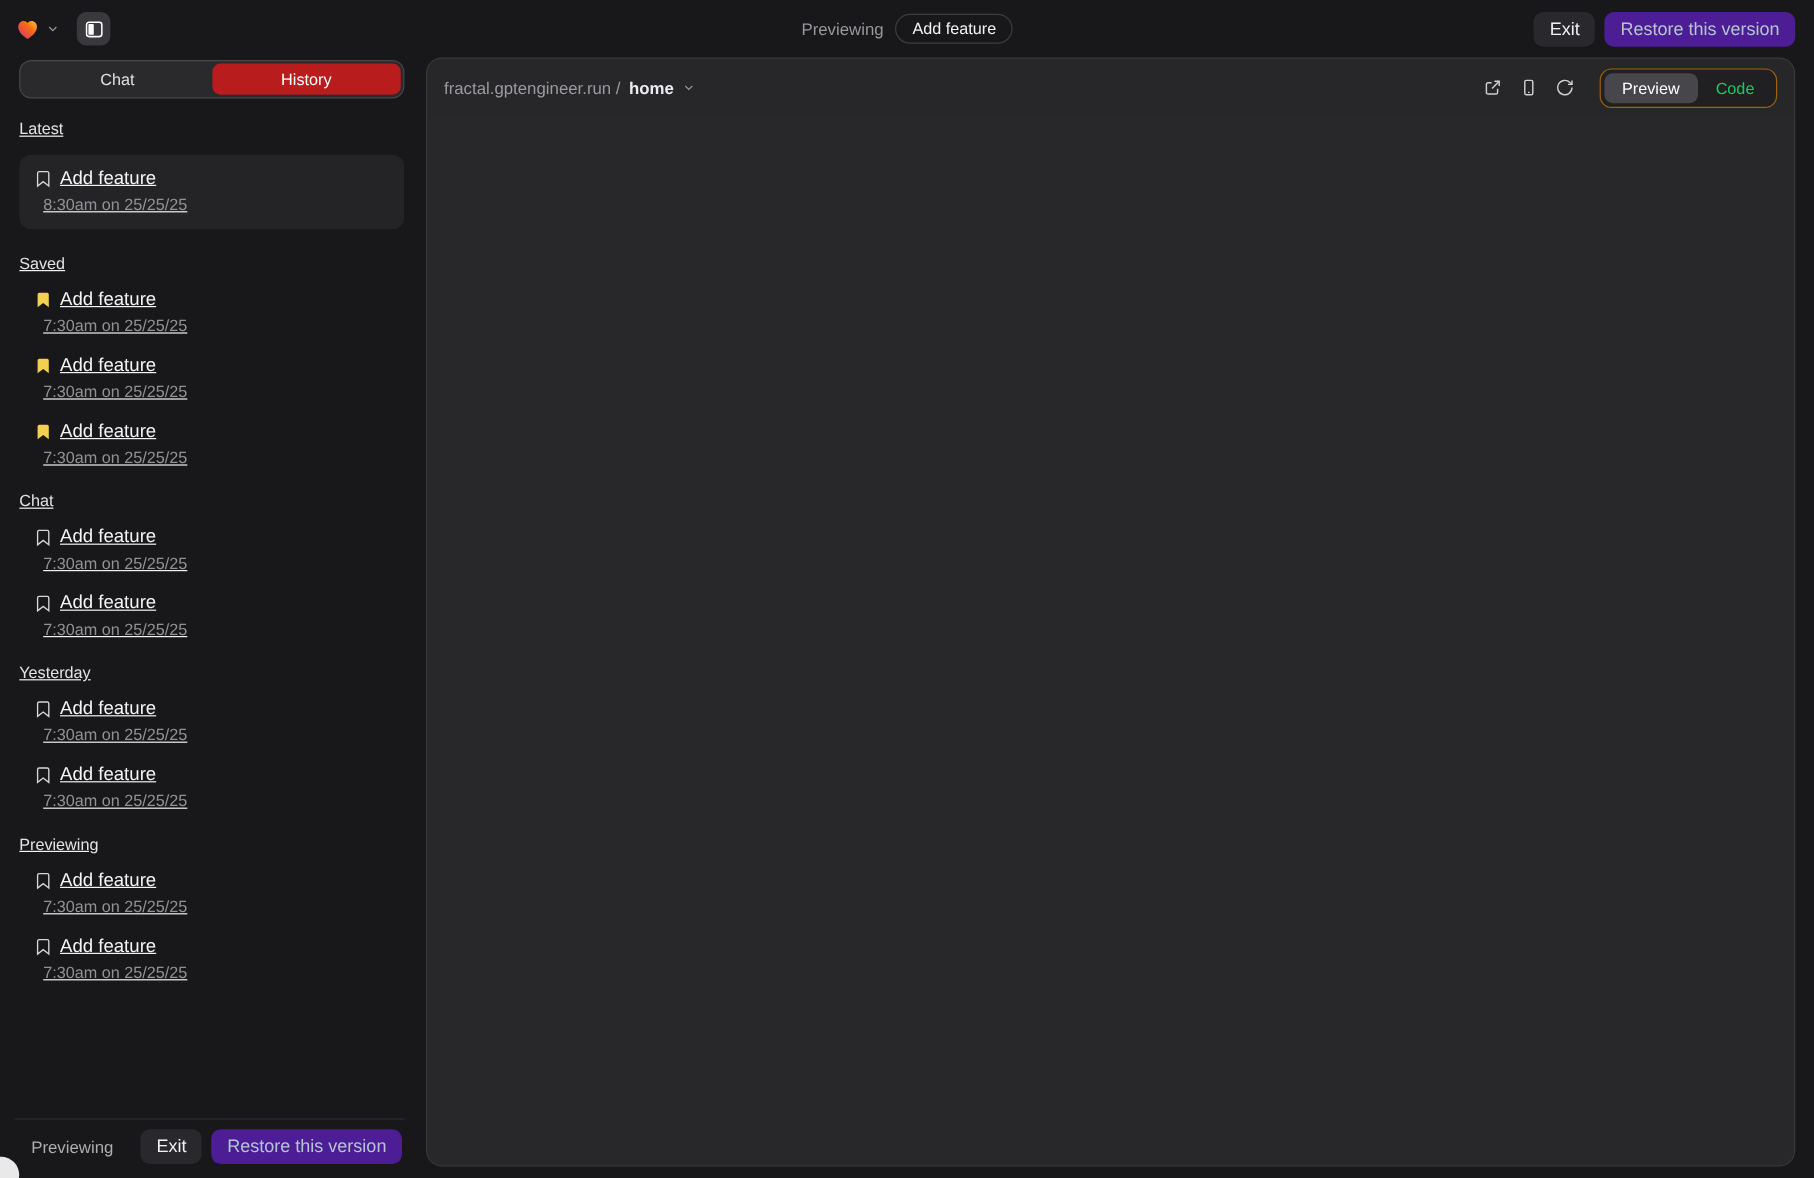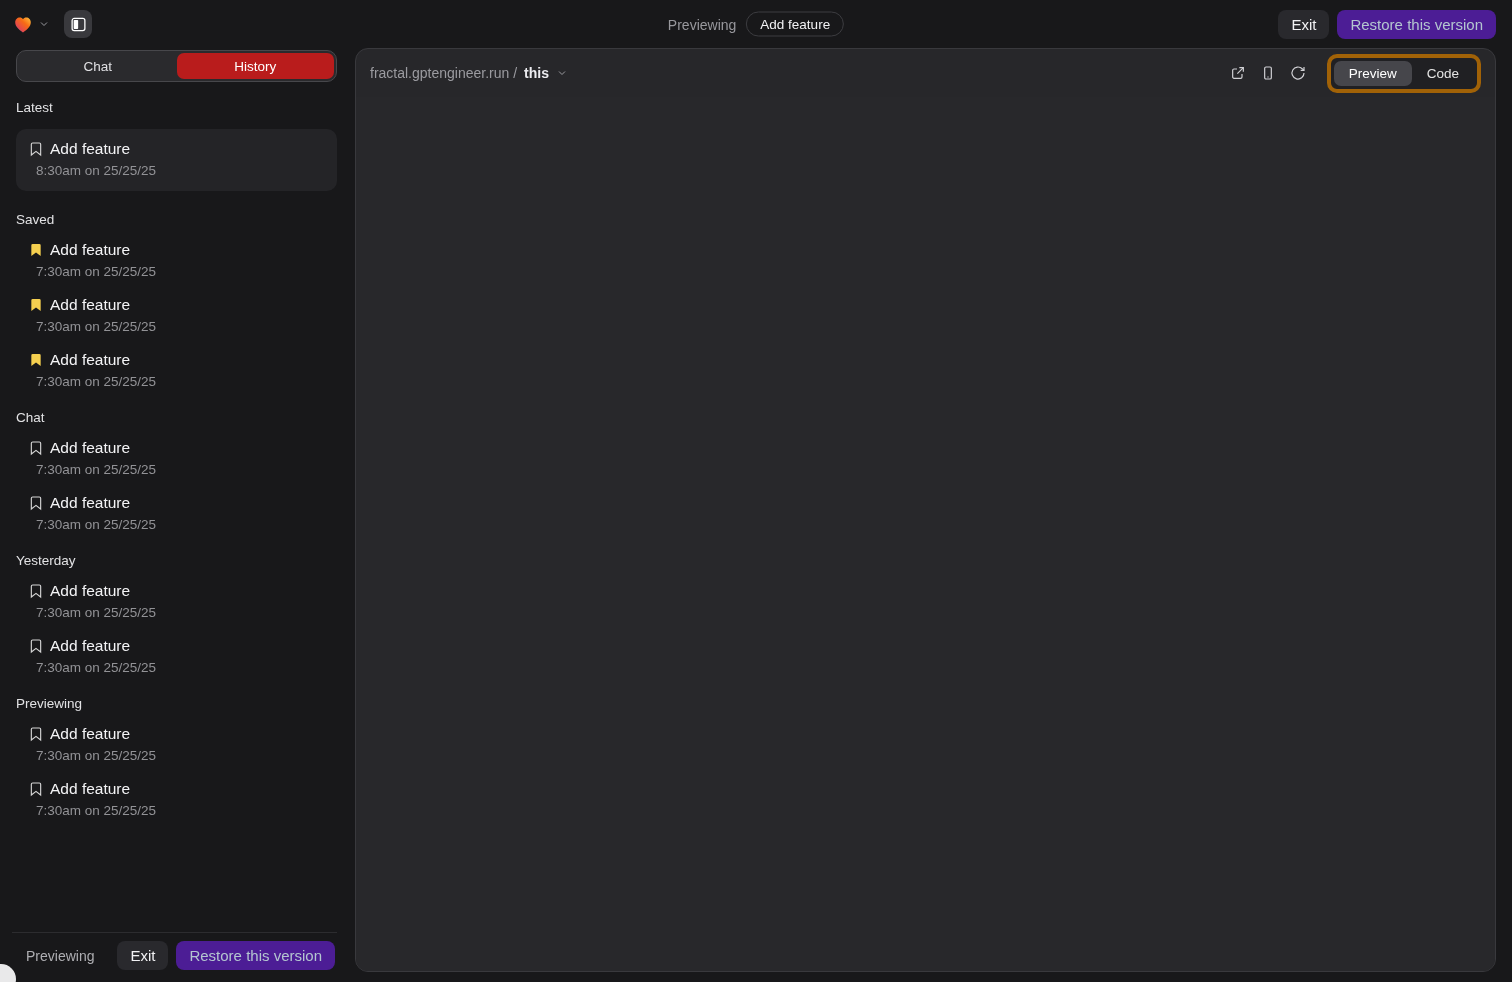--- a/index.html
+++ b/index.html
@@ -45,21 +45,21 @@
     display:flex; height:32px; background:#2a2a2d; border:1px solid #47474b;
     border-radius:10px; padding:2px; margin-bottom:18px;
   }
   .tabset .tab {
     flex:1; border:none; background:transparent; color:#e0e0e3; font-family:inherit;
     font-size:13.5px; border-radius:7px; cursor:pointer;
   }
   .tabset .tab.active { background:#b91c1c; color:#ffffff; }
 
   
-  .history-list { height:832px; overflow:hidden; }
+  .history-list { height:832px; overflow:hidden;text-decoration:underline; }
   .section { margin-top:21px; }
   .section:first-child { margin-top:0; }
   .section-title { font-size:13.5px; color:#e2e2e4; margin-bottom:14px; }
   .item { padding-left:12px; margin-bottom:17px; cursor:pointer; border-radius:10px; }
   .item-row { display:flex; align-items:center; gap:6px; }
   .bm { width:16px; height:16px; flex-shrink:0; }
   .bm.outline { fill:none; stroke:#d6d6d6; stroke-width:1.7px; }
   .bm.filled { fill:#f5cf4f; stroke:none; }
   .item-title { font-size:15.5px; color:#f4f4f6; }
   .item-time { font-size:13.5px; color:#929296; margin-left:8px; margin-top:5px; }
@@ -83,25 +83,25 @@
   .url-bar { display:flex; align-items:center; gap:7px; cursor:pointer; }
   .url-host { font-size:14px; color:#9b9ba0; }
   .url-page { font-size:14px; color:#ececf0; font-weight:bold; }
   .header-actions { margin-left:auto; display:flex; align-items:center; gap:4px; }
   .icon-btn {
     width:26px; height:26px; background:transparent; border:none; cursor:pointer;
     display:flex; align-items:center; justify-content:center;
   }
   .icon-btn svg { width:16px; height:16px; stroke:#d0d0d4; stroke-width:1.8; fill:none; }
   .viewtoggle {
-    display:flex; border:4px solid #a16207; border-radius:10px; padding:3px;
+    display:flex; border:1px solid #a16207; border-radius:10px; padding:3px;
     background:#202023; margin-left:12px;
   }
   .viewtoggle .vtab {
-    border:none; background:transparent; color:#e5e5e5; font-family:inherit;
+    border:none; background:transparent; color:#22c55e; font-family:inherit;
     font-size:13.5px; padding:5px 15px; border-radius:7px; cursor:pointer;
   }
   .viewtoggle .vtab.active { background:#46464b; color:#ffffff; }
   .preview-content { flex:1; background:#28282b; }
 
   
   .corner-blob {
     position:absolute; left:-14px; bottom:-12px; width:30px; height:30px;
     background:#e9e9ea; border-radius:50%;
   }
@@ -266,21 +266,21 @@
       <span class="footer-status">Previewing</span>
       <button class="btn btn-dark">Exit</button>
       <button class="btn btn-restore">Restore this version</button>
     </div>
   </div>
 
   <div class="preview-panel">
     <div class="preview-header">
       <div class="url-bar">
         <span class="url-host">fractal.gptengineer.run /</span>
-        <span class="url-page">this</span>
+        <span class="url-page">home</span>
         <svg class="chev" viewBox="0 0 24 24">
             <polyline points="6 9 12 15 18 9"></polyline>
           </svg>
       </div>
       <div class="header-actions">
         <button class="icon-btn">
           <svg viewBox="0 0 24 24">
             <path d="M18 13.5V18a2 2 0 0 1-2 2H6a2 2 0 0 1-2-2V8a2 2 0 0 1 2-2h4.5"></path>
             <polyline points="14 4 20 4 20 10"></polyline>
             <line x1="11" y1="13" x2="20" y2="4"></line>

